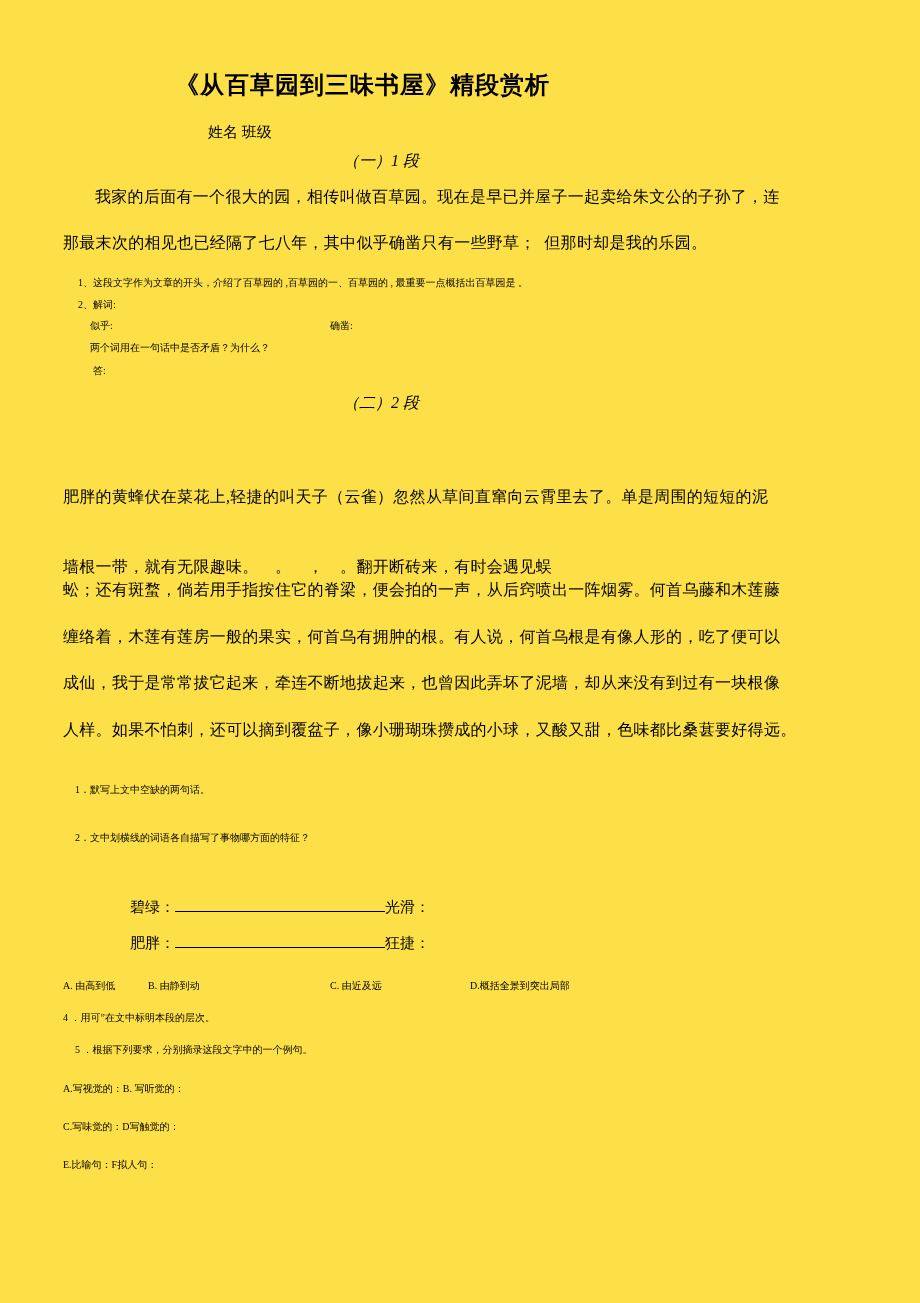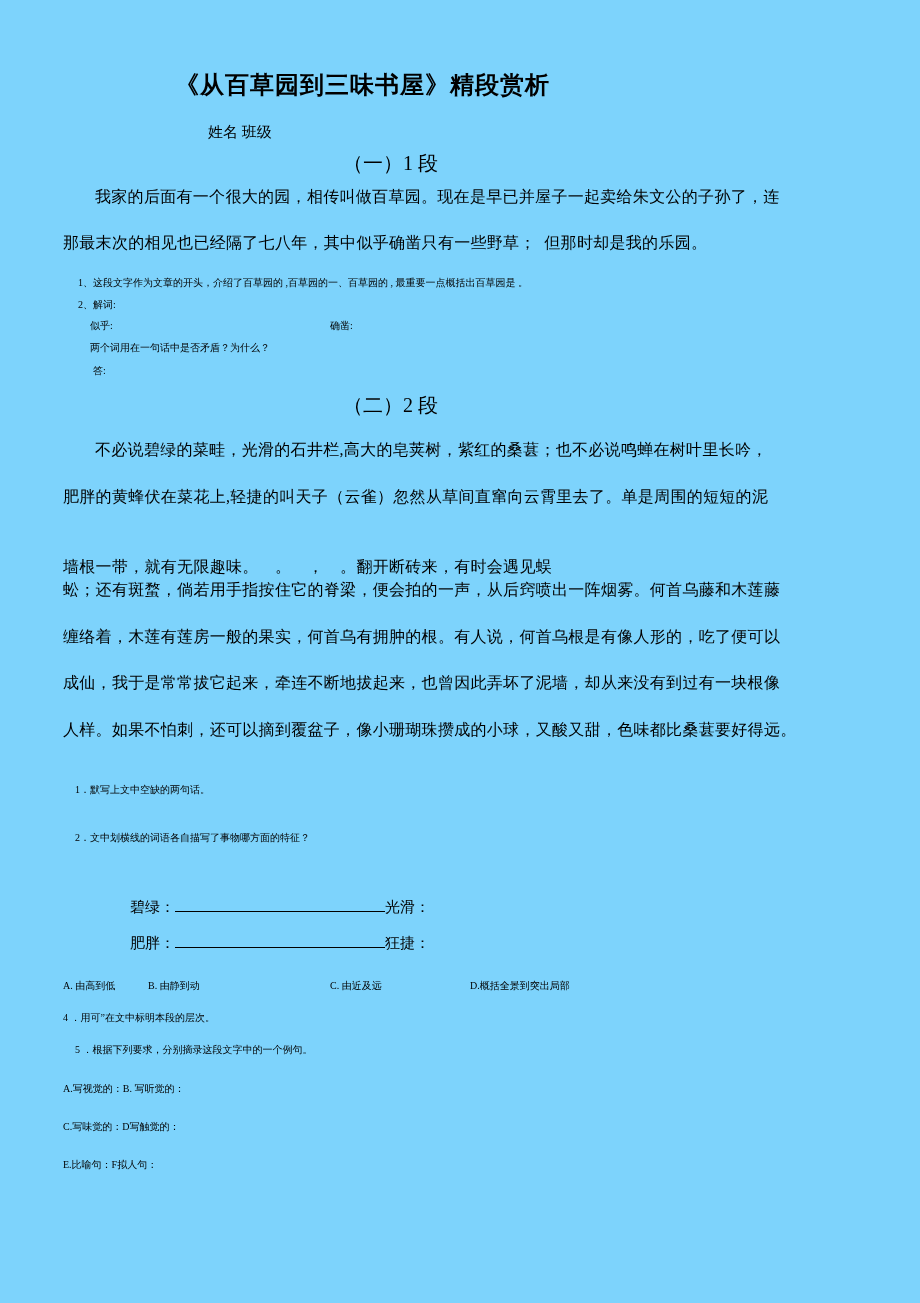--- a/index.html
+++ b/index.html
@@ -4,40 +4,41 @@
 <style>
   html, body {
     margin: 0;
     padding: 0;
     background: #ffffff;
   }
   .page {
     position: relative;
     width: 920px;
     height: 1303px;
-    background: #7dd3fc;
+    background: #fde047;
     color: #000000;
     font-family: "Liberation Serif", "DejaVu Serif", serif;
     overflow: hidden;
   }
   .abs {
     position: absolute;
     white-space: pre;
     line-height: 1.25;
   }
   .title {
     font-size: 24px;
     font-weight: bold;
     letter-spacing: 1px;
   }
   .meta {
     font-size: 15px;
   }
   .sec-heading {
-    font-size: 20px;
+    font-size: 16px;
+    font-style: italic;
   }
   .body-line {
     font-size: 16px;
     letter-spacing: 0.3px;
   }
   .q-line {
     font-size: 10px;
   }
   .blank-row {
     font-size: 15px;
@@ -66,21 +67,20 @@
 
   <div class="abs q-line" style="left:78px; top:277px;">1、这段文字作为文章的开头，介绍了百草园的 ,百草园的一、百草园的 , 最重要一点概括出百草园是 。</div>
   <div class="abs q-line" style="left:78px; top:299px;">2、解词:</div>
   <div class="abs q-line" style="left:90px; top:320px;">似乎:</div>
   <div class="abs q-line" style="left:330px; top:320px;">确凿:</div>
   <div class="abs q-line" style="left:90px; top:342px;text-align:right;">两个词用在一句话中是否矛盾？为什么？</div>
   <div class="abs q-line" style="left:93px; top:365px;">答:</div>
 
   <div class="abs sec-heading" style="left:343px; top:393px;">（二）2 段</div>
 
-  <div class="abs body-line" style="left:95px; top:440px;">不必说碧绿的菜畦，光滑的石井栏,高大的皂荚树，紫红的桑葚；也不必说鸣蝉在树叶里长吟，</div>
   <div class="abs body-line" style="left:63px; top:487px;">肥胖的黄蜂伏在菜花上,轻捷的叫天子（云雀）忽然从草间直窜向云霄里去了。单是周围的短短的泥</div>
   <div class="abs body-line" style="left:63px; top:533px;margin-top:24px;">墙根一带，就有无限趣味。　。　，　。翻开断砖来，有时会遇见蜈</div>
   <div class="abs body-line" style="left:63px; top:580px;">蚣；还有斑蝥，倘若用手指按住它的脊梁，便会拍的一声，从后窍喷出一阵烟雾。何首乌藤和木莲藤</div>
   <div class="abs body-line" style="left:63px; top:627px;">缠络着，木莲有莲房一般的果实，何首乌有拥肿的根。有人说，何首乌根是有像人形的，吃了便可以</div>
   <div class="abs body-line" style="left:63px; top:673px;">成仙，我于是常常拔它起来，牵连不断地拔起来，也曾因此弄坏了泥墙，却从来没有到过有一块根像</div>
   <div class="abs body-line" style="left:63px; top:720px;">人样。如果不怕刺，还可以摘到覆盆子，像小珊瑚珠攒成的小球，又酸又甜，色味都比桑葚要好得远。</div>
 
   <div class="abs q-line" style="left:75px; top:784px;">1．默写上文中空缺的两句话。</div>
   <div class="abs q-line" style="left:75px; top:832px;">2．文中划横线的词语各自描写了事物哪方面的特征？</div>
 

